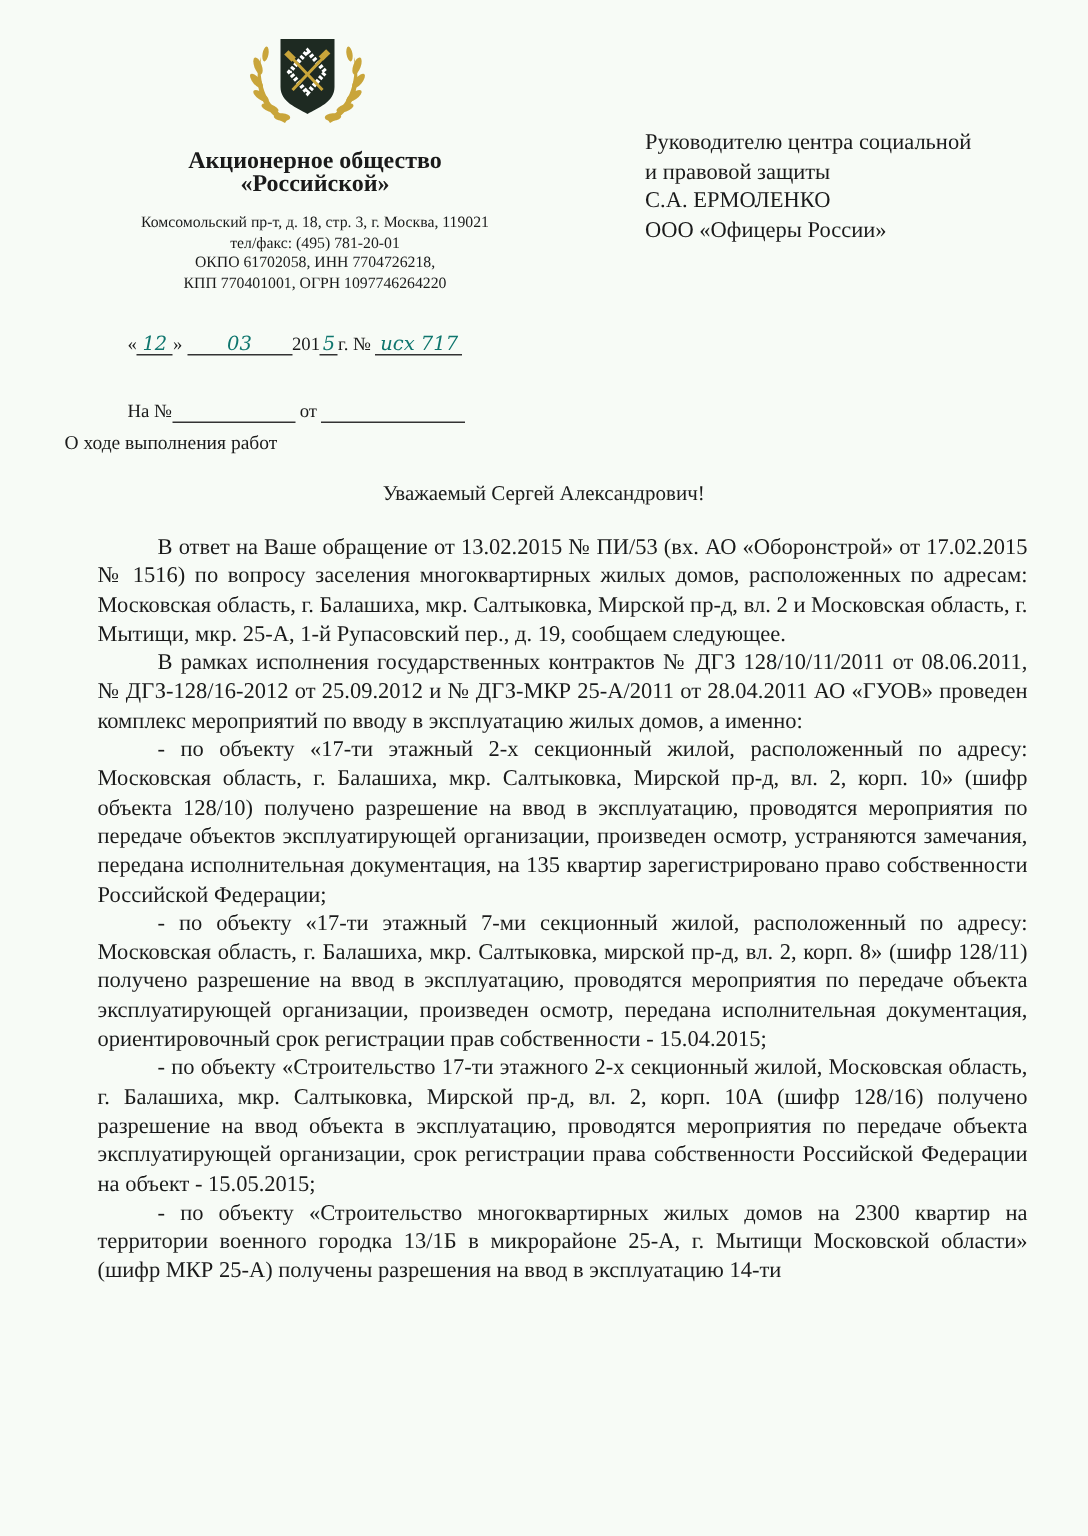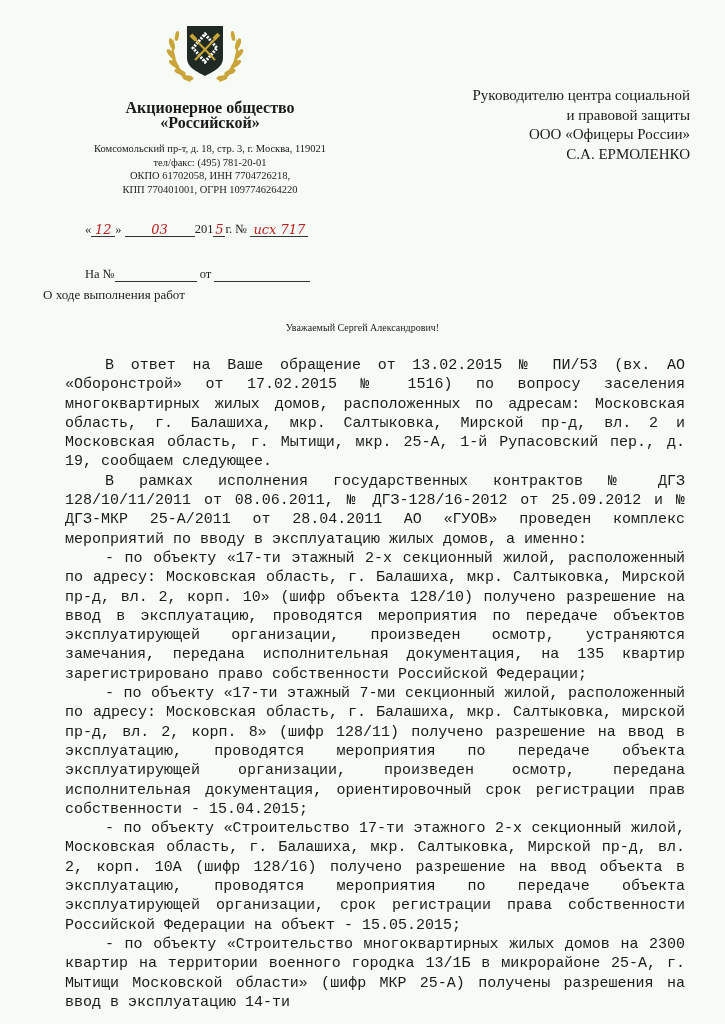--- a/index.html
+++ b/index.html
@@ -16,33 +16,33 @@
     text-align:center; font-weight:bold; font-size:16px; line-height:15px;
   }
   .org-contacts {
     position:absolute; left:65px; top:142px; width:290px;
     text-align:center; font-size:10.5px; line-height:13.5px;
   }
   .ref-line {
     position:absolute; left:85px; font-size:12.5px; white-space:nowrap;
   }
   .ref-line .blank { display:inline-block; border-bottom:1px solid #333; text-align:center; height:14px; vertical-align:bottom; }
-  .hand { font-family:"DejaVu Serif", serif; font-style:italic; color:#b91c1c; font-size:13px; }
+  .hand { font-family:"DejaVu Serif", serif; font-style:italic; color:#0f766e; font-size:13px; }
   .recipient {
     position:absolute; left:430px; top:86px; width:260px;
-    text-align:right; font-size:15px; line-height:19.5px;
+    text-align:left; font-size:15px; line-height:19.5px;
   }
   .subject { position:absolute; left:43px; top:287px; font-size:13px; }
   .salutation {
     position:absolute; left:0; top:322px; width:725px;
-    text-align:center; font-size:10px;
+    text-align:center; font-size:14px;
   }
   .body-text {
     position:absolute; left:65px; top:356px; width:620px;
-    font-size:15px; line-height:19.3px; text-align:justify;font-family:Liberation Mono, monospace;
+    font-size:15px; line-height:19.3px; text-align:justify;
   }
   .body-text p { margin:0; text-indent:40px; }
   .body-text p.item { text-indent:40px; }
 </style>
 </head>
 <body>
 
 <div class="logo">
   <svg width="90" height="70" viewBox="0 0 90 70">
 
@@ -97,22 +97,22 @@
 
 <div class="ref-line" style="top:267px;">
   <span>На №</span><span class="blank" style="width:82px;"></span>
   <span>от</span>
   <span class="blank" style="width:96px;"></span>
 </div>
 
 <div class="recipient">
   <div>Руководителю центра социальной</div>
   <div>и правовой защиты</div>
+  <div>С.А. ЕРМОЛЕНКО</div>
   <div>ООО «Офицеры России»</div>
-  <div>С.А. ЕРМОЛЕНКО</div>
 </div>
 
 <div class="subject">О ходе выполнения работ</div>
 
 <div class="salutation">Уважаемый Сергей Александрович!</div>
 
 <div class="body-text">
   <p>В ответ на Ваше обращение от 13.02.2015 № ПИ/53 (вх. АО «Оборонстрой» от 17.02.2015 № 1516) по вопросу заселения многоквартирных жилых домов, расположенных по адресам: Московская область, г. Балашиха, мкр. Салтыковка, Мирской пр-д, вл. 2 и Московская область, г. Мытищи, мкр. 25-А, 1-й Рупасовский пер., д. 19,  сообщаем следующее.</p>
   <p>В рамках исполнения государственных контрактов № ДГЗ 128/10/11/2011 от 08.06.2011, № ДГЗ-128/16-2012 от 25.09.2012 и № ДГЗ-МКР 25-А/2011 от 28.04.2011 АО «ГУОВ» проведен комплекс мероприятий по вводу в эксплуатацию жилых домов, а именно:</p>
   <p class="item">- по объекту «17-ти этажный 2-х секционный жилой, расположенный по адресу:  Московская область, г. Балашиха, мкр. Салтыковка, Мирской пр-д, вл. 2, корп. 10» (шифр объекта 128/10) получено разрешение на ввод в эксплуатацию, проводятся мероприятия по передаче объектов эксплуатирующей организации, произведен осмотр, устраняются замечания, передана исполнительная документация, на 135 квартир зарегистрировано право собственности Российской Федерации;</p>

